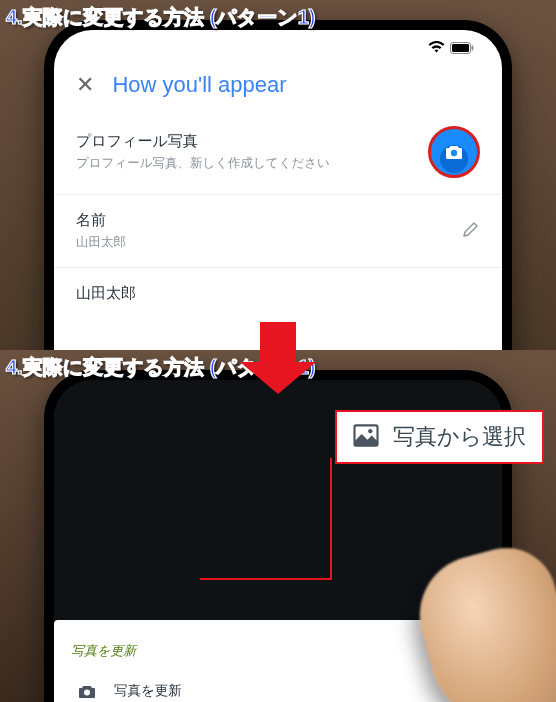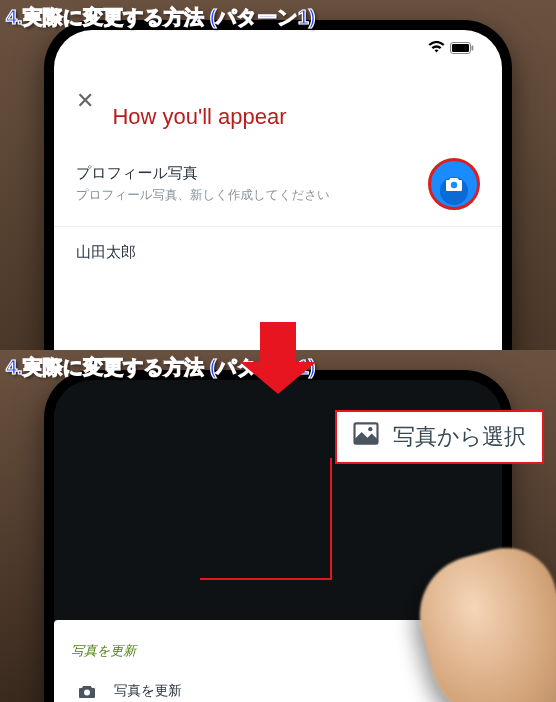--- a/index.html
+++ b/index.html
@@ -64,23 +64,22 @@
       gap: 18px;
       padding: 4px 22px 12px;
     }
     .close-x {
       font-size: 22px;
       color: #666;
       font-weight: 300;
     }
     .page-title {
       font-size: 22px;
-      color: #b91c1c;
+      color: #3b82f6;
       font-weight: 400;
-      margin-top: 32px;
     }
     .row {
       padding: 16px 22px;
       border-bottom: 1px solid #eee;
       display: flex;
       justify-content: space-between;
       align-items: center;
       gap: 28px;
     }
     .row-text { flex: 1; }
@@ -162,20 +161,21 @@
       color: #555;
     }
     .callout {
       position: absolute;
       right: 12px;
       top: 60px;
       background: #fff;
       border: 2px solid #e6151f;
       padding: 10px 16px;
       display: flex;
+      align-items: center;
       gap: 14px;
       z-index: 25;
     }
     .callout-text { font-size: 22px; color: #3a4a55; }
     .callout-line {
       position: absolute;
       background: #e6151f;
       z-index: 24;
     }
     .finger {
@@ -226,20 +226,31 @@
           <div class="row-sub">プロフィール写真、新しく作成してください</div>
         </div>
         <div class="camera-circle">
           <div class="avatar-sil"></div>
           <svg width="20" height="16" viewBox="0 0 20 16" style="position:relative;z-index:2">
             <path d="M3 4 h2 l1.5-2 h7 l1.5 2 h2 a1 1 0 0 1 1 1 v9 a1 1 0 0 1 -1 1 h-14 a1 1 0 0 1 -1 -1 v-9 a1 1 0 0 1 1 -1 z" fill="#fff"></path>
             <circle cx="10" cy="9" r="3.2" fill="#1a8cff"></circle>
           </svg>
         </div>
       </div>
+      <div class="row">
+        <div class="row-text">
+          <div class="row-title">名前</div>
+          <div class="row-sub">山田太郎</div>
+        </div>
+        <span class="edit-pencil">
+          <svg width="18" height="18" viewBox="0 0 18 18">
+              <path d="M2 16 l1-4 9-9 3 3 -9 9 z M12 3 l3 3" fill="none" stroke="#8a939b" stroke-width="1.4" stroke-linejoin="round"></path>
+            </svg>
+        </span>
+      </div>
       <div class="row" style="border-bottom:none">
         <div class="row-text">
           <div class="row-title">山田太郎</div>
         </div>
       </div>
     </div>
   </div>
 </div>
 
 <div class="arrow-down">

